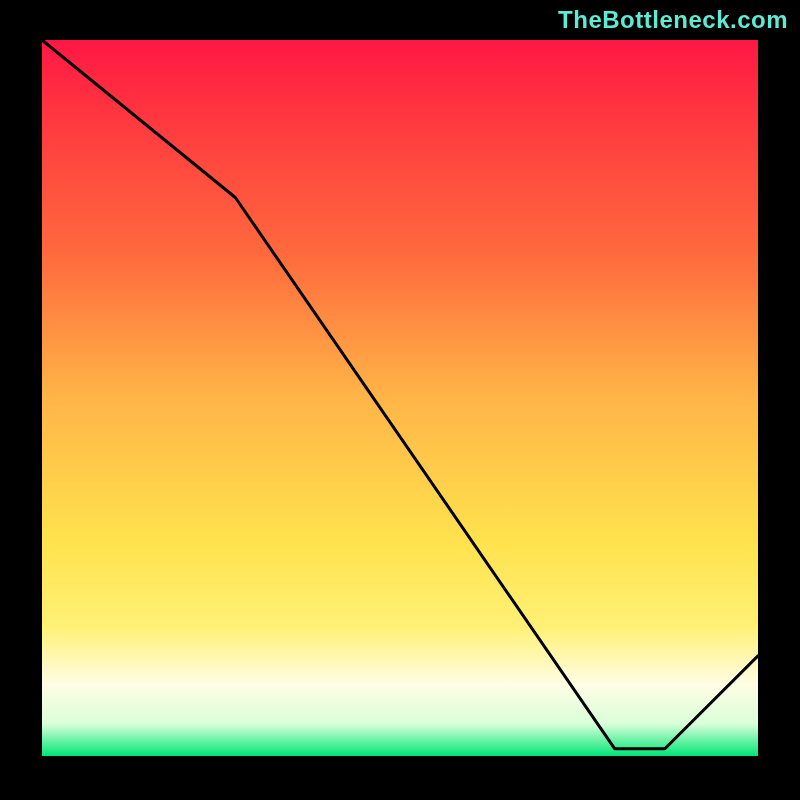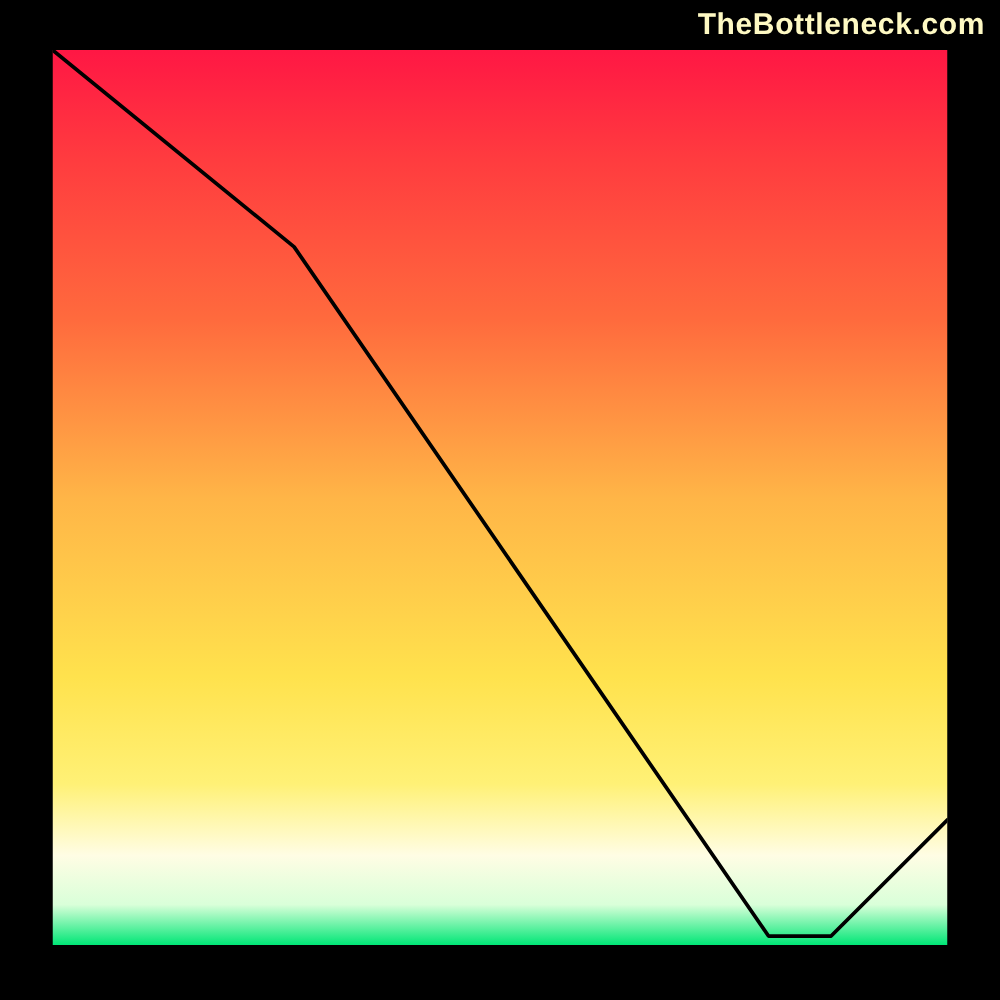--- a/index.html
+++ b/index.html
@@ -13,21 +13,21 @@
   }
   .wrap {
     position: relative;
     width: 800px;
     height: 800px;
   }
   .watermark {
     position: absolute;
     top: 6px;
     right: 12px;
-    color: #fef9c3;
+    color: #5eead4;
     font-size: 24px;
     font-weight: 600;
     letter-spacing: 0.5px;
     z-index: 10;
   }
   .plot {
     position: absolute;
     left: 42px;
     top: 40px;
     width: 716px;

